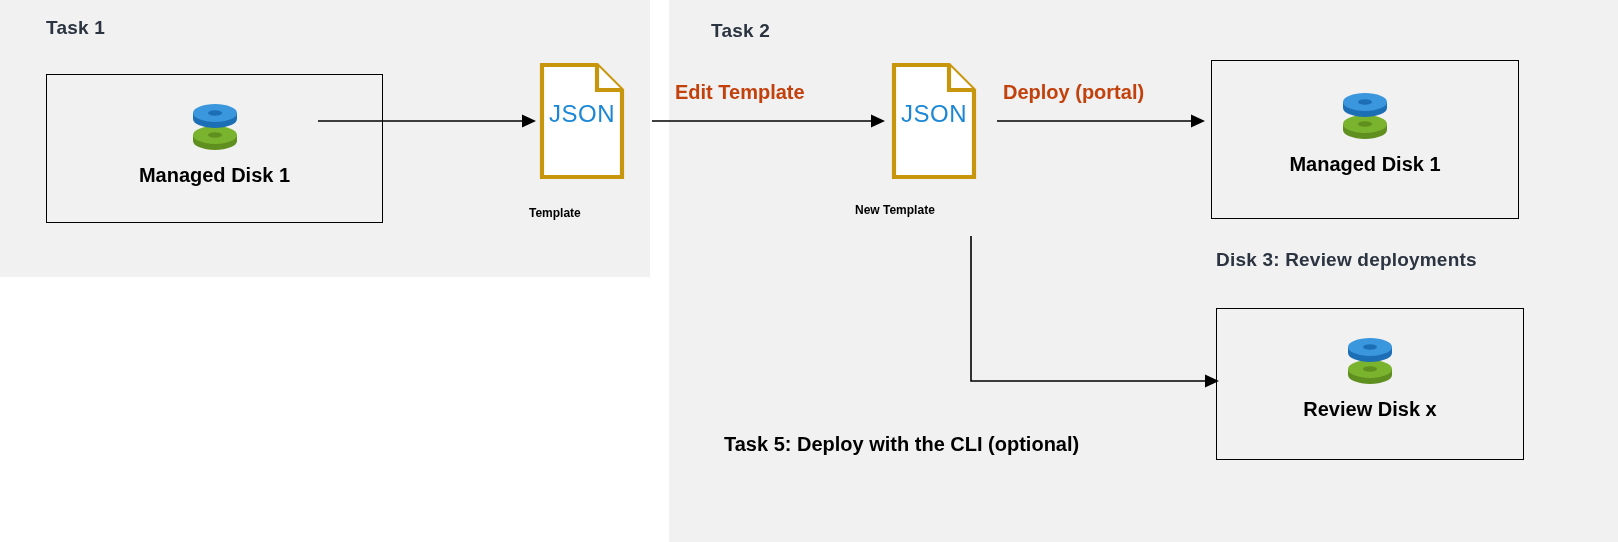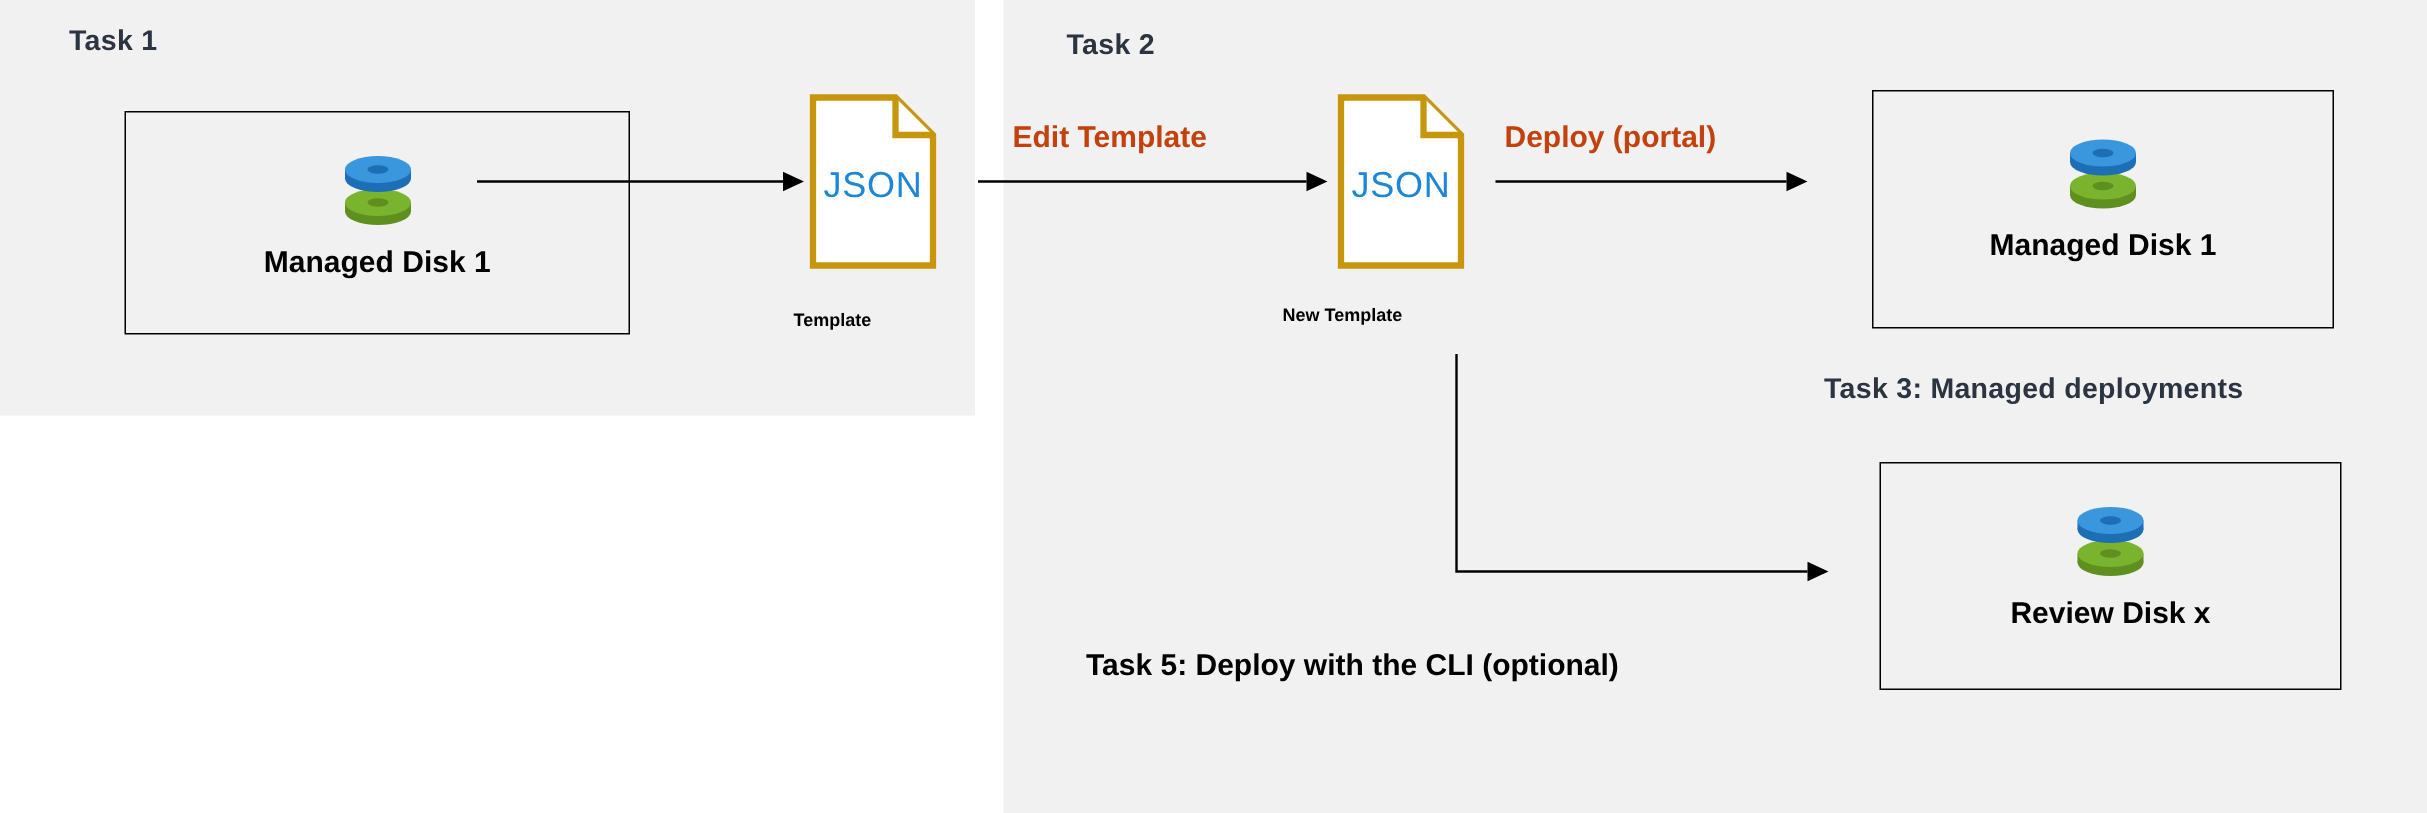--- a/index.html
+++ b/index.html
@@ -29,21 +29,20 @@
     font-size: 19px;
     letter-spacing: 0.2px;
     white-space: nowrap;
   }
 
   .disk-box {
     position: absolute;
     border: 1.6px solid #000000;
     background: transparent;
     box-sizing: border-box;
-    margin-left: 37px;
   }
 
   .disk-icon {
     position: absolute;
     width: 58px;
     height: 58px;
   }
   .disk-icon svg { display: block; width: 100%; height: 100%; }
 
   .box-label {
@@ -58,21 +57,21 @@
 
   .json-doc {
     position: absolute;
     width: 86px;
     height: 118px;
   }
   .json-doc svg { display: block; width: 100%; height: 100%; }
   .json-doc .json-text {
     position: absolute;
     left: 0; right: 0;
-    top: 48px;
+    top: 38px;
     text-align: center;
     color: #1b87d6;
     font-size: 24px;
     font-family: "Liberation Sans", sans-serif;
     letter-spacing: 0.5px;
   }
 
   .caption {
     position: absolute;
     color: #000000;
@@ -185,21 +184,21 @@
         <ellipse cx="29" cy="38" rx="7" ry="2.8" fill="#5f8f1f"></ellipse>
         <ellipse cx="29" cy="22" rx="22" ry="9" fill="#1d6fb5"></ellipse>
         <rect x="7" y="16" width="44" height="6" fill="#1d6fb5"></rect>
         <ellipse cx="29" cy="16" rx="22" ry="9" fill="#3a96dd"></ellipse>
         <ellipse cx="29" cy="16" rx="7" ry="2.8" fill="#1d6fb5"></ellipse>
       </svg>
     </div>
     <div class="box-label" style="top:92px;">Managed Disk 1</div>
   </div>
 
-  <div class="task-heading" style="left:1216px; top:249px;">Task 3: Managed deployments</div>
+  <div class="task-heading" style="left:1216px; top:249px;">Disk 3: Review deployments</div>
 
   <div class="connector" style="left:963px; top:236px;">
     <svg width="260" height="165" viewBox="0 0 260 165" xmlns="http://www.w3.org/2000/svg">
       <polyline points="8,0 8,145 242,145" fill="none" stroke="#000000" stroke-width="1.6"></polyline>
       <polygon points="242,138.5 256,145 242,151.5" fill="#000000"></polygon>
     </svg>
   </div>
 
   <div class="disk-box" style="left:1216px; top:308px; width:308px; height:152px;">
     <div class="disk-icon" style="left:50%; top:22px; margin-left:-29px;">

